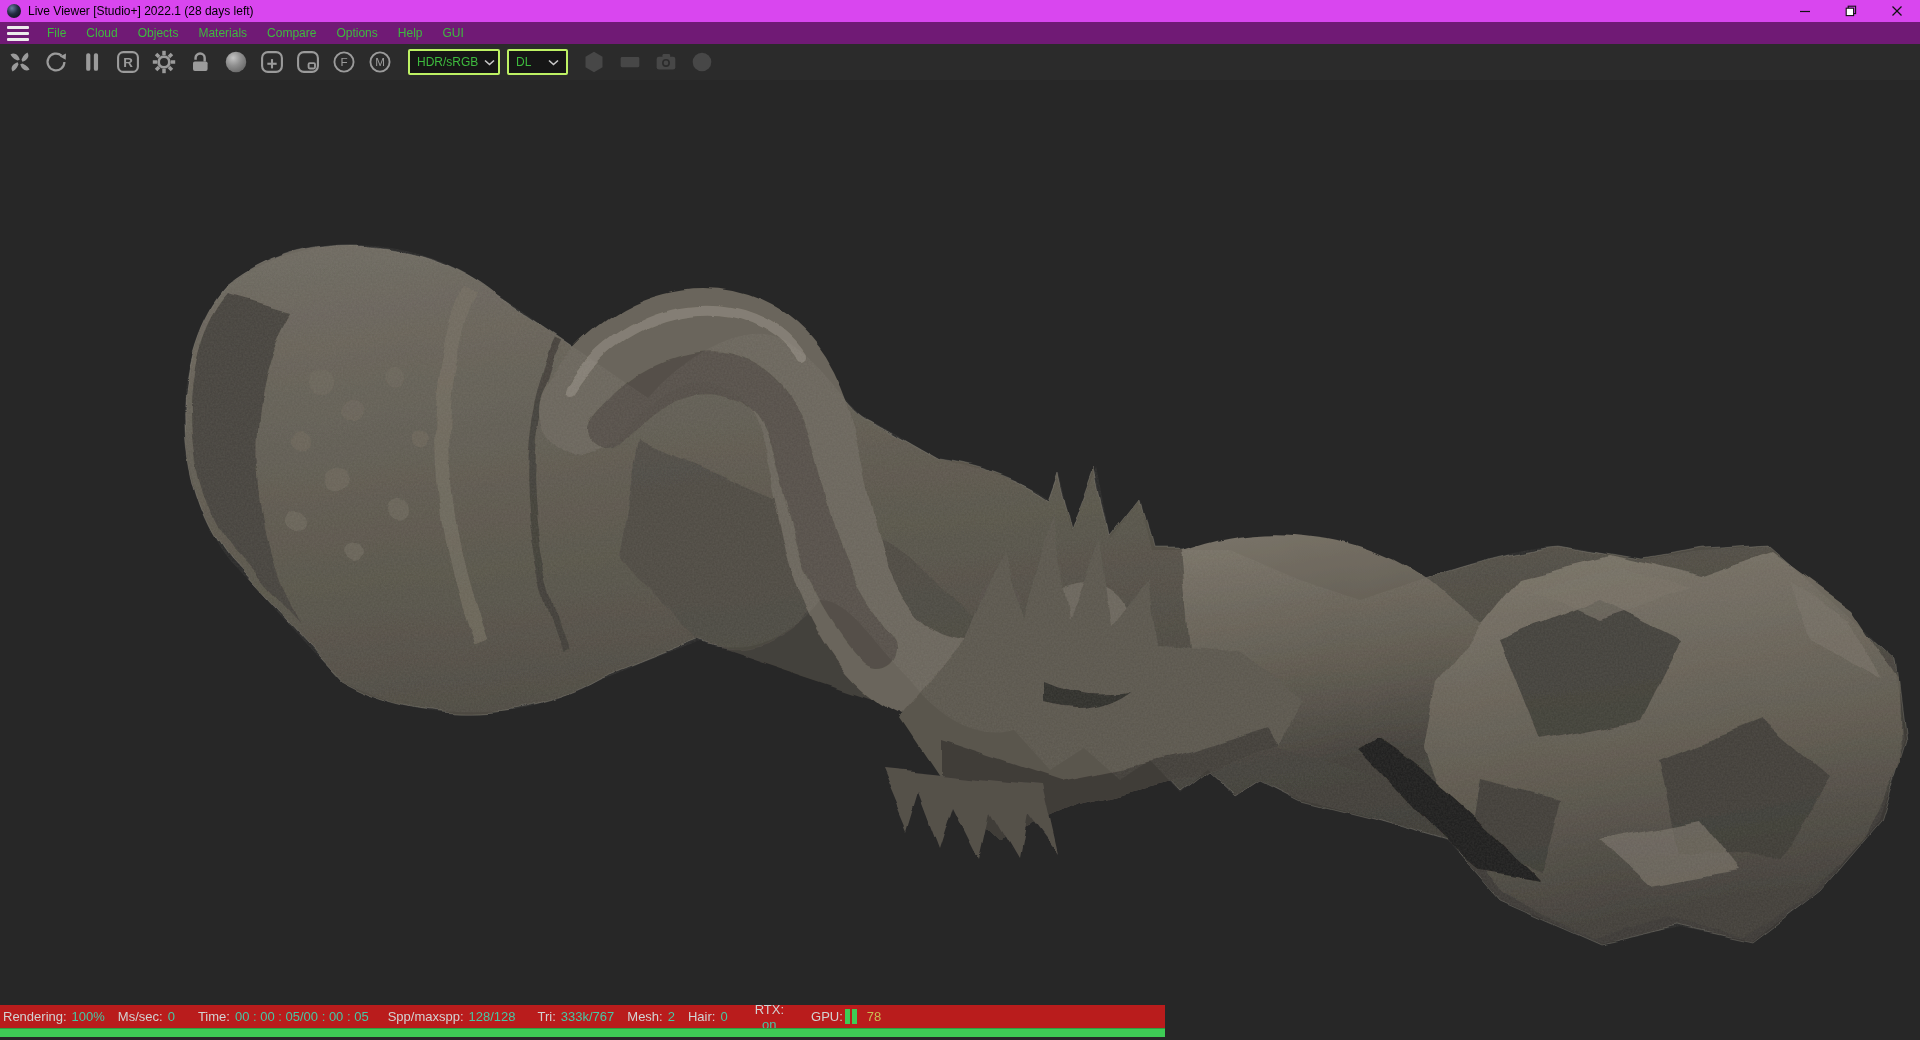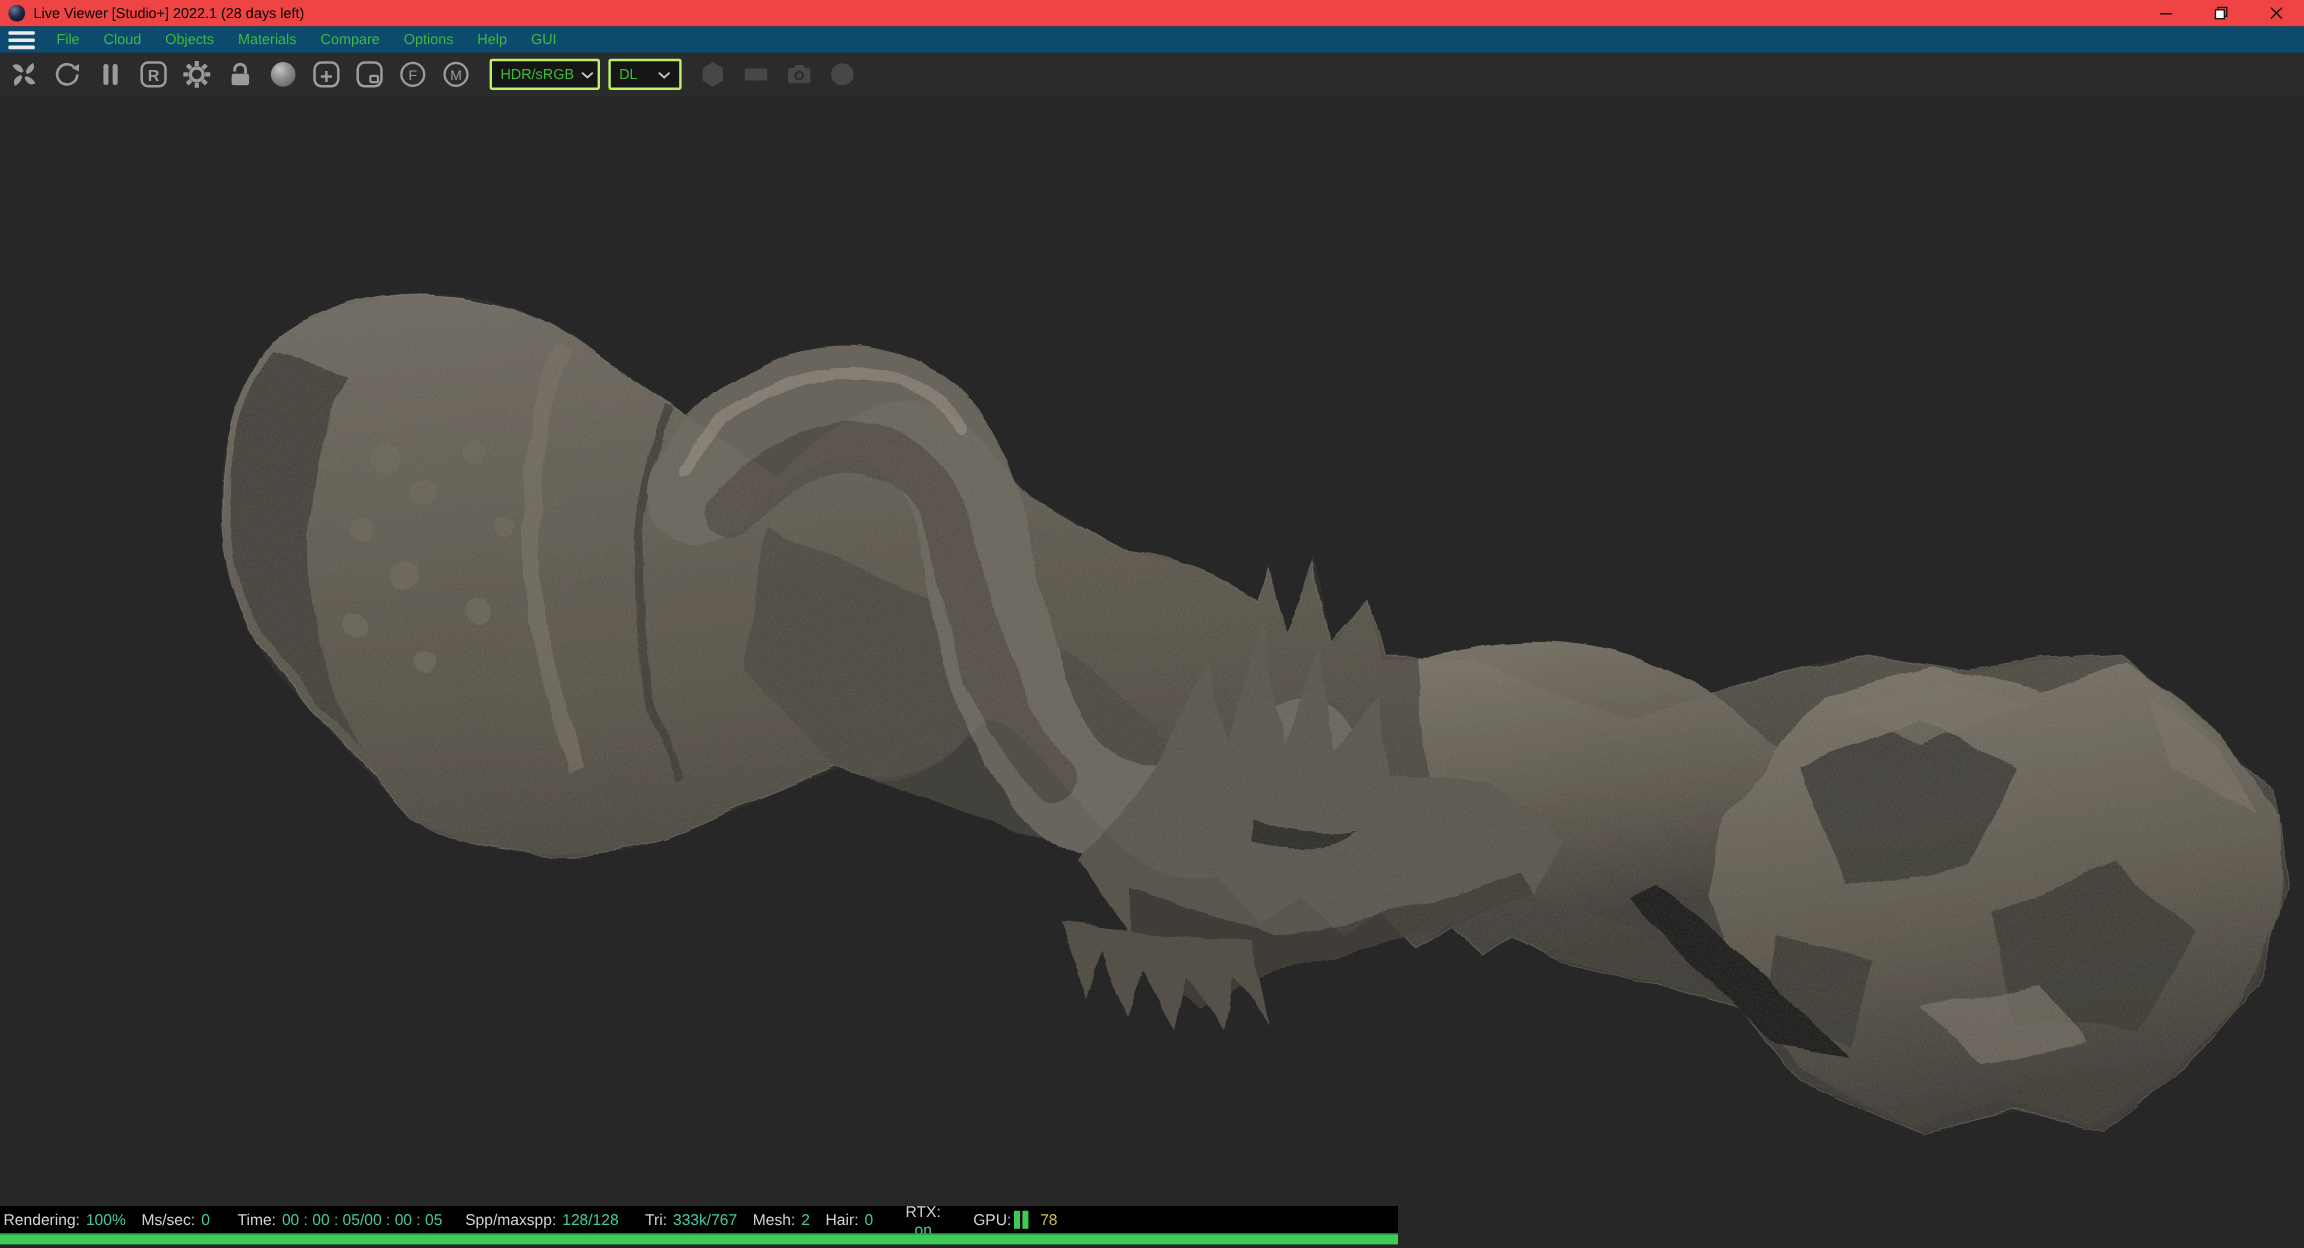--- a/index.html
+++ b/index.html
@@ -5,35 +5,35 @@
   * { box-sizing: border-box; margin: 0; padding: 0; }
   html, body { width: 1920px; height: 1040px; overflow: hidden; }
   body {
     font-family: "Liberation Sans", sans-serif;
     background: #272727;
     color: #cfcfcf;
     position: relative;
   }
   
   .titlebar {
-    height: 22px; background: #ef4444; color: #000;
+    height: 22px; background: #d946ef; color: #000;
     display: flex; align-items: center; font-size: 12px; justify-content: center;
   }
   .app-icon {
     width: 14px; height: 14px; border-radius: 50%; margin: 0 7px 0 7px;
     background: radial-gradient(circle at 35% 30%, #6b7da0 0%, #232c42 45%, #07090f 100%);
     flex: 0 0 auto;
   }
   .title-text { flex: 1 1 auto; white-space: nowrap; }
   .win-controls { display: flex; height: 100%; }
   .win-btn { width: 46px; height: 100%; display: flex; align-items: center; justify-content: center; }
   .win-btn svg { display: block; }
   
   .menubar {
-    height: 22px; background: #0c4a6e; display: flex; align-items: center;
+    height: 22px; background: #701a75; display: flex; align-items: center;
     font-size: 12px;
   }
   .hamburger { width: 22px; margin: 0 8px 0 7px; display: flex; flex-direction: column; gap: 3px; cursor: pointer; }
   .hamburger span { display: block; height: 3px; background: #ececec; border-radius: 1px; }
   .menu-item { color: #3eba3e; padding: 2px 10px; cursor: default; }
   
   .toolbar {
     height: 36px; background: #2b2b2b; display: flex; align-items: center;
     padding-left: 2px;
   }
@@ -52,21 +52,21 @@
   .dropdown.dd2 { width: 61px; margin-left: 7px; margin-right: 8px; }
   .dd-chevron { margin-left: 6px; display: flex; }
   
   .viewport {
     position: relative; height: 960px; background: #272727; overflow: hidden;
   }
   .viewport svg.model { position: absolute; left: 0; top: 0; }
   
   .statusbar {
     position: absolute; left: 0; bottom: 12px; width: 1165px; height: 23px;
-    background: #000000; display: flex; align-items: center;
+    background: #b91c1c; display: flex; align-items: center;
     font-size: 13px; padding-left: 3px; white-space: nowrap;
   }
   .sitem { display: flex; align-items: center; margin-right: 13px; }
   .sitem .lbl { color: #d2d2d2; margin-right: 5px; }
   .sitem .val { color: #45c8a5; }
   .sitem.tight .lbl { margin-right: 0; }
   .sitem.m-time { margin-left: 10px; }
   .sitem.m-spp { margin-left: 6px; align-items: center; }
   .sitem.m-tri { margin-left: 9px; }
   .sitem.m-rtx { margin-left: 14px; flex-direction: column; }

